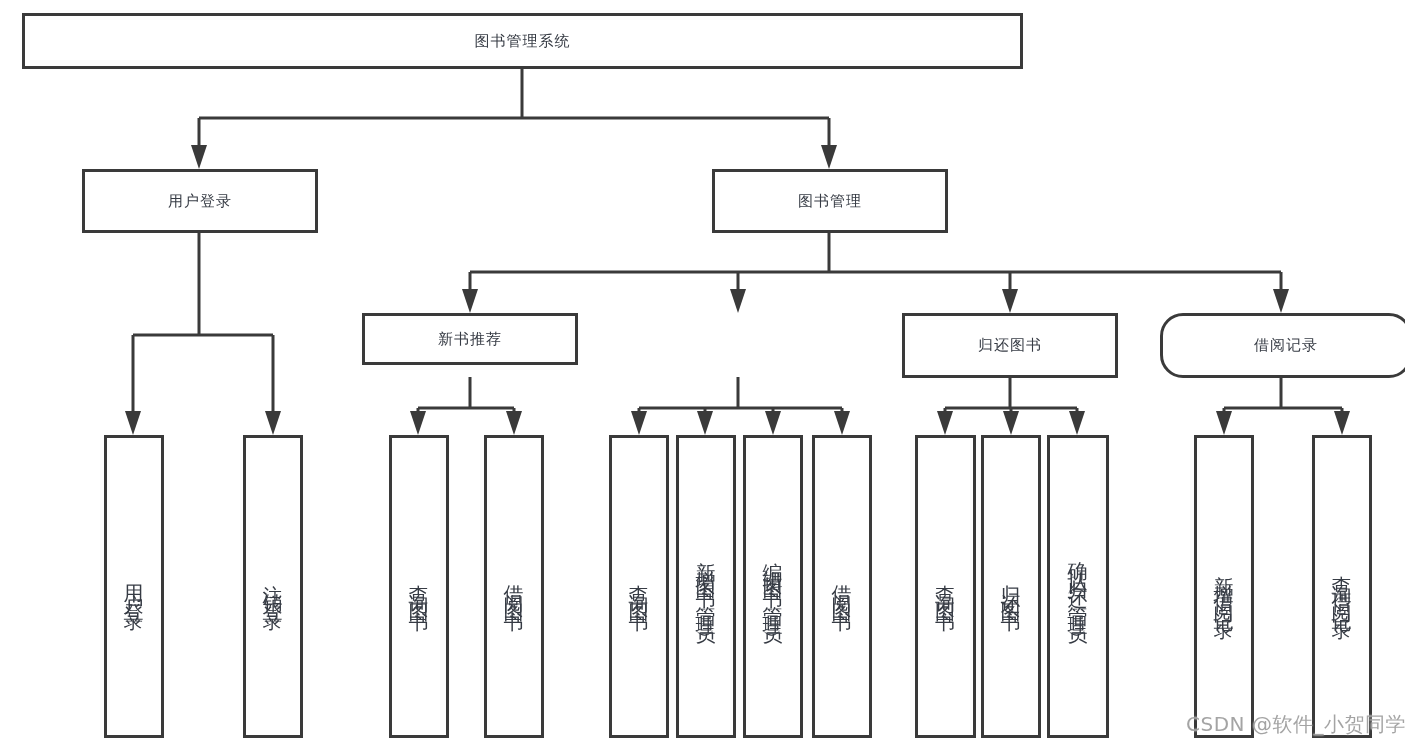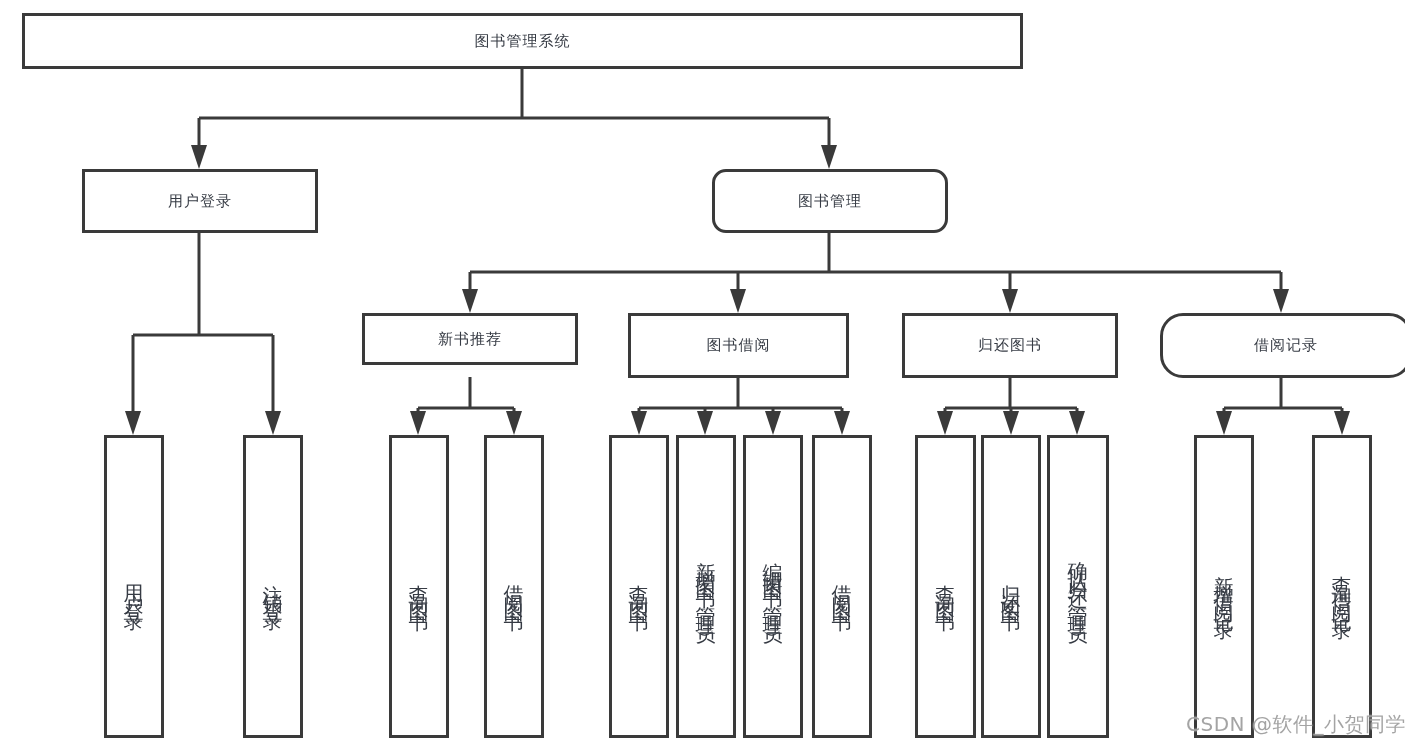--- a/index.html
+++ b/index.html
@@ -95,24 +95,23 @@
       <polygon points="1011,435 1003,411 1019,411"></polygon>
       <polygon points="1077,435 1069,411 1085,411"></polygon>
       <polygon points="1224,435 1216,411 1232,411"></polygon>
       <polygon points="1342,435 1334,411 1350,411"></polygon>
     </g>
   </svg>
 
   <div class="hbox" style="left:22px; top:13px; width:1001px; height:56px;">图书管理系统</div>
 
   <div class="hbox" style="left:82px; top:169px; width:236px; height:64px;">用户登录</div>
-  <div class="hbox" style="left:712px; top:169px; width:236px; height:64px;border-radius:14px;">图书管理</div>
+  <div class="hbox" style="left:712px; top:169px; width:236px; height:64px;">图书管理</div>
 
   <div class="hbox" style="left:362px; top:313px; width:216px; height:52px;">新书推荐</div>
-  <div class="hbox" style="left:628px; top:313px; width:221px; height:65px;">图书借阅</div>
   <div class="hbox" style="left:902px; top:313px; width:216px; height:65px;">归还图书</div>
   <div class="hbox" style="left:1160px; top:313px; width:252px; height:65px;border-radius:23px;">借阅记录</div>
 
   <div class="vbox" style="left:104px; top:435px; width:60px; height:303px;">
     <span>用户登录</span>
   </div>
   <div class="vbox" style="left:243px; top:435px; width:60px; height:303px;">
     <span>注销登录</span>
   </div>
 

